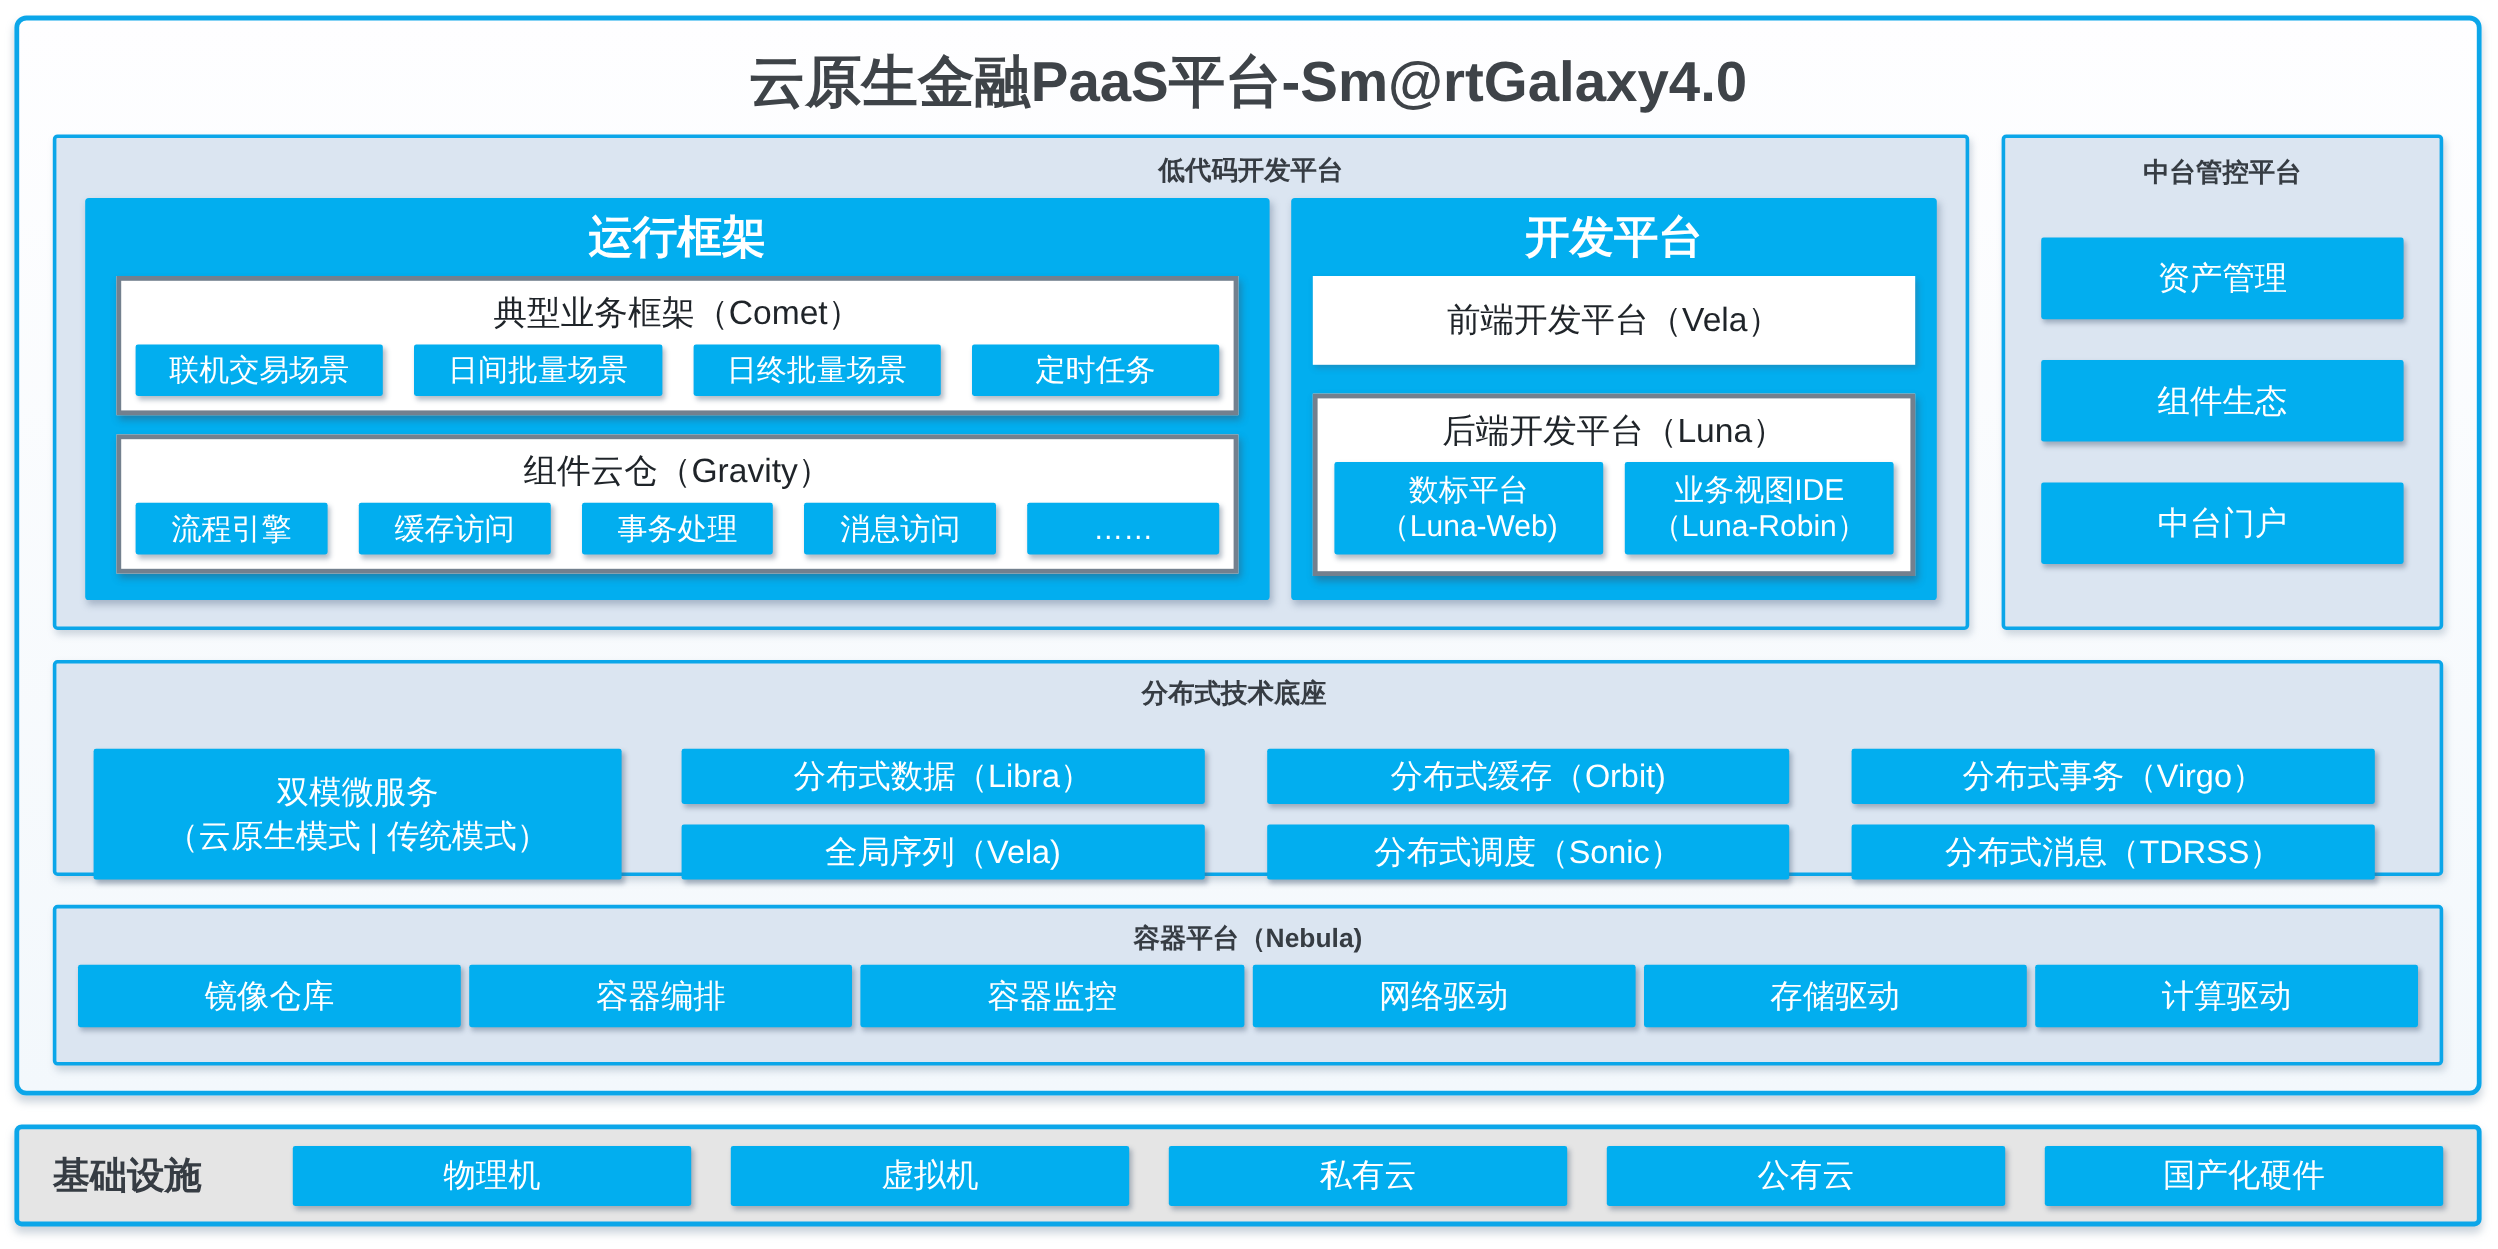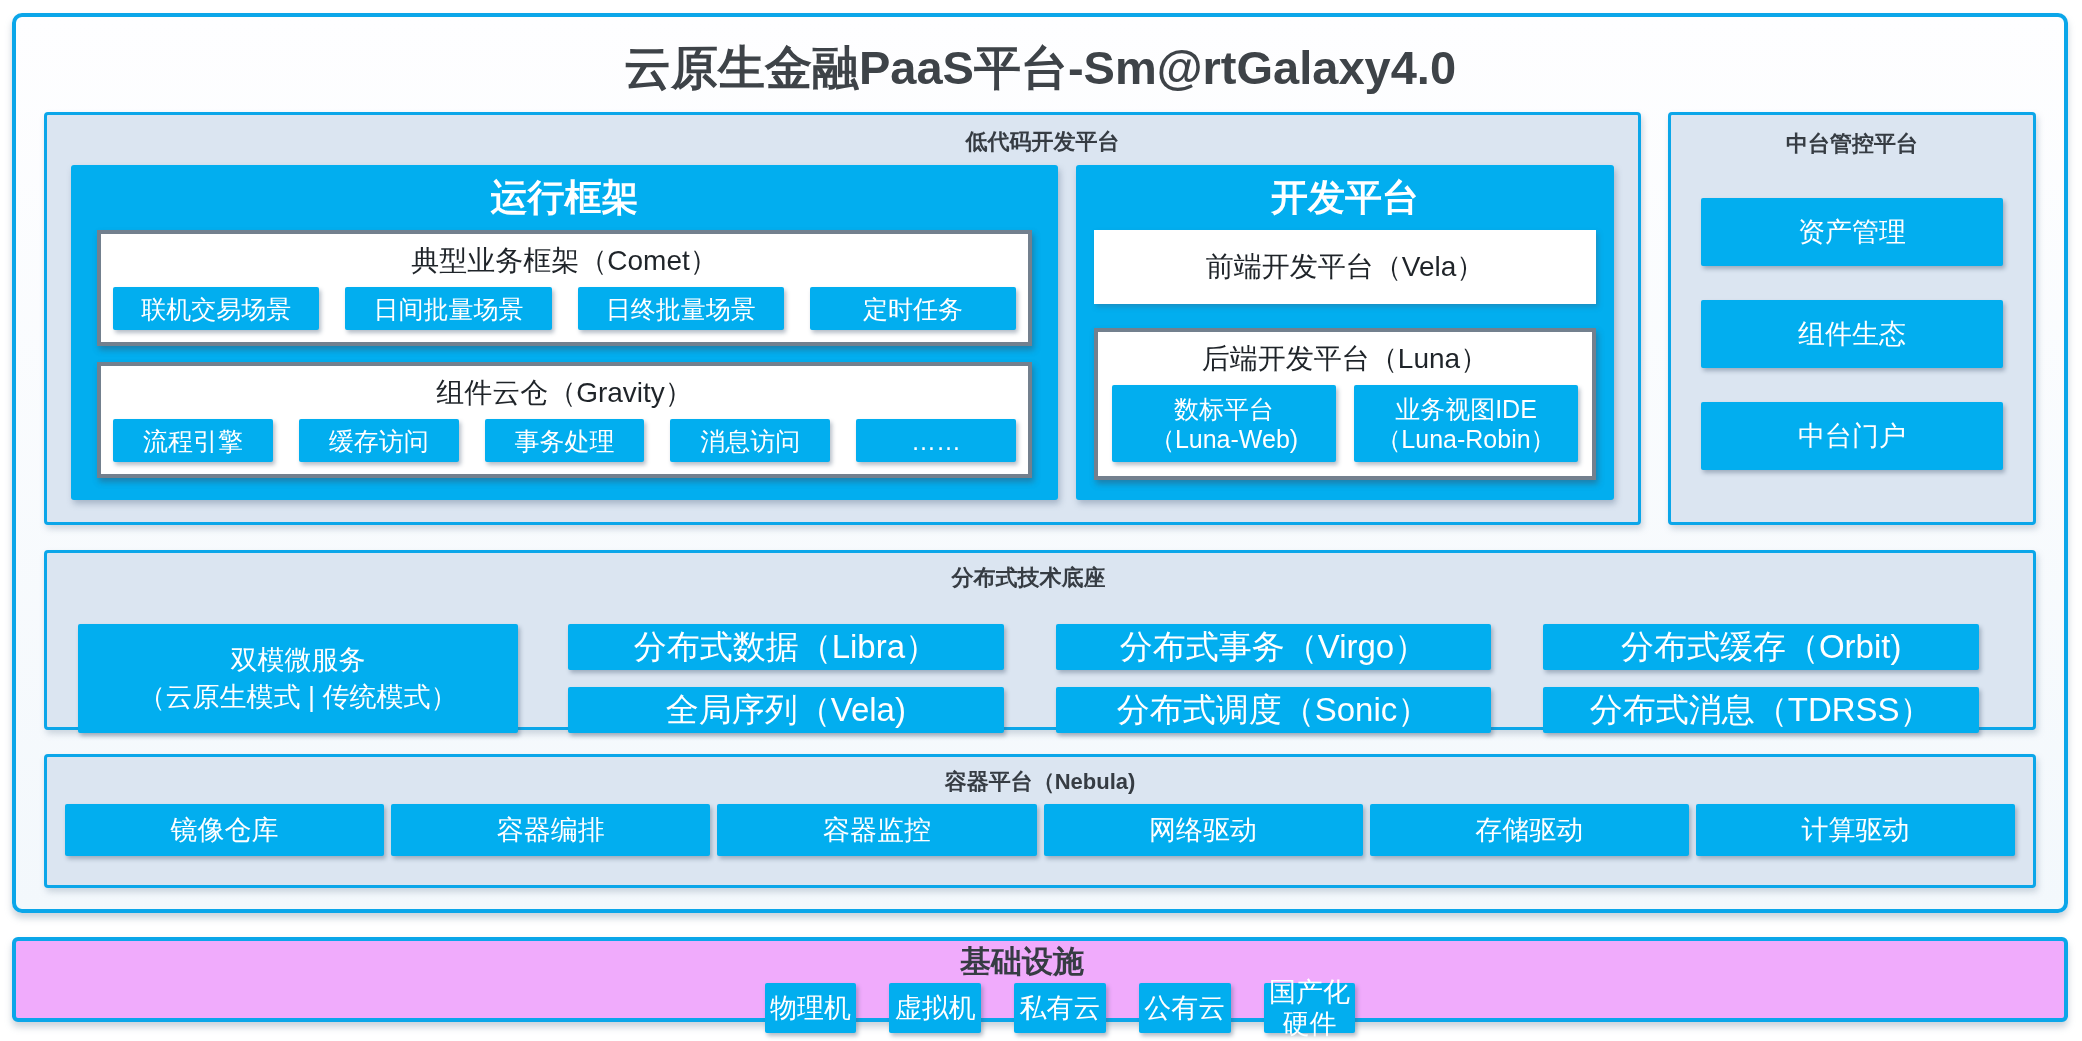--- a/index.html
+++ b/index.html
@@ -68,32 +68,32 @@
   .midplatform{width:368px;display:flex;flex-direction:column;}
   .midplatform .sec-title{padding:17px 0 0;}
   .mid-buttons{display:flex;flex-direction:column;gap:34px;padding:42px 30px 0;}
   .mid-buttons .btn{height:68px;font-size:27px;}
   
   .distributed{height:180px;margin-top:25px;display:flex;flex-direction:column;padding:0 54px 0 31px;gap:24px;}
   .distributed .sec-title{padding:13px 0 0;}
   .dist-body{display:flex;align-items:flex-start;gap:50px;margin-top:10px;}
   .dual{width:440px;height:109px;flex-direction:column;font-size:27px;line-height:1.35;}
   .dist-grid{flex:1;display:grid;grid-template-columns:repeat(3,1fr);gap:17px 52px;}
-  .dist-grid .btn{height:46px;font-size:33px;}
+  .dist-grid .btn{height:46px;font-size:27px;}
   
   .containerp{height:134px;margin-top:24px;display:flex;flex-direction:column;padding:0 18px;}
   .containerp .sec-title{padding:13px 0 0;}
   .cont-row{display:flex;gap:7px;margin-top:10px;}
   .cont-row .btn{flex:1;height:52px;font-size:27px;}
   
   .infra{
     position:absolute;left:12px;top:937px;width:2056px;height:85px;
     box-sizing:border-box;border:4px solid #0BA6E9;border-radius:6px;
-    background:#f0abfc;box-shadow:0 5px 7px rgba(125,145,165,.40);
-    display:flex;align-items:center;padding:0 28px;flex-direction:column;
+    background:#e5e5e5;box-shadow:0 5px 7px rgba(125,145,165,.40);
+    display:flex;align-items:center;padding:0 28px;
   }
   .infra-label{font-size:31px;font-weight:700;color:#363C43;width:160px;}
   .infra-row{flex:1;display:flex;gap:33px;margin-left:40px;}
   .infra-row .btn{flex:1;height:50px;font-size:27px;}
 </style>
 </head>
 <body>
 
 <div class="page">
 
@@ -166,22 +166,22 @@
 
     <section class="sec distributed">
       <div class="sec-title">分布式技术底座</div>
       <div class="dist-body">
         <div class="btn dual">
           <span>双模微服务</span>
           <span>（云原生模式 | 传统模式）</span>
         </div>
         <div class="dist-grid">
           <div class="btn">分布式数据（Libra）</div>
+          <div class="btn">分布式缓存（Orbit)</div>
           <div class="btn">分布式事务（Virgo）</div>
-          <div class="btn">分布式缓存（Orbit)</div>
           <div class="btn">全局序列（Vela)</div>
           <div class="btn">分布式调度（Sonic）</div>
           <div class="btn">分布式消息（TDRSS）</div>
         </div>
       </div>
     </section>
 
     <section class="sec containerp">
       <div class="sec-title">容器平台（Nebula)</div>
       <div class="cont-row">

